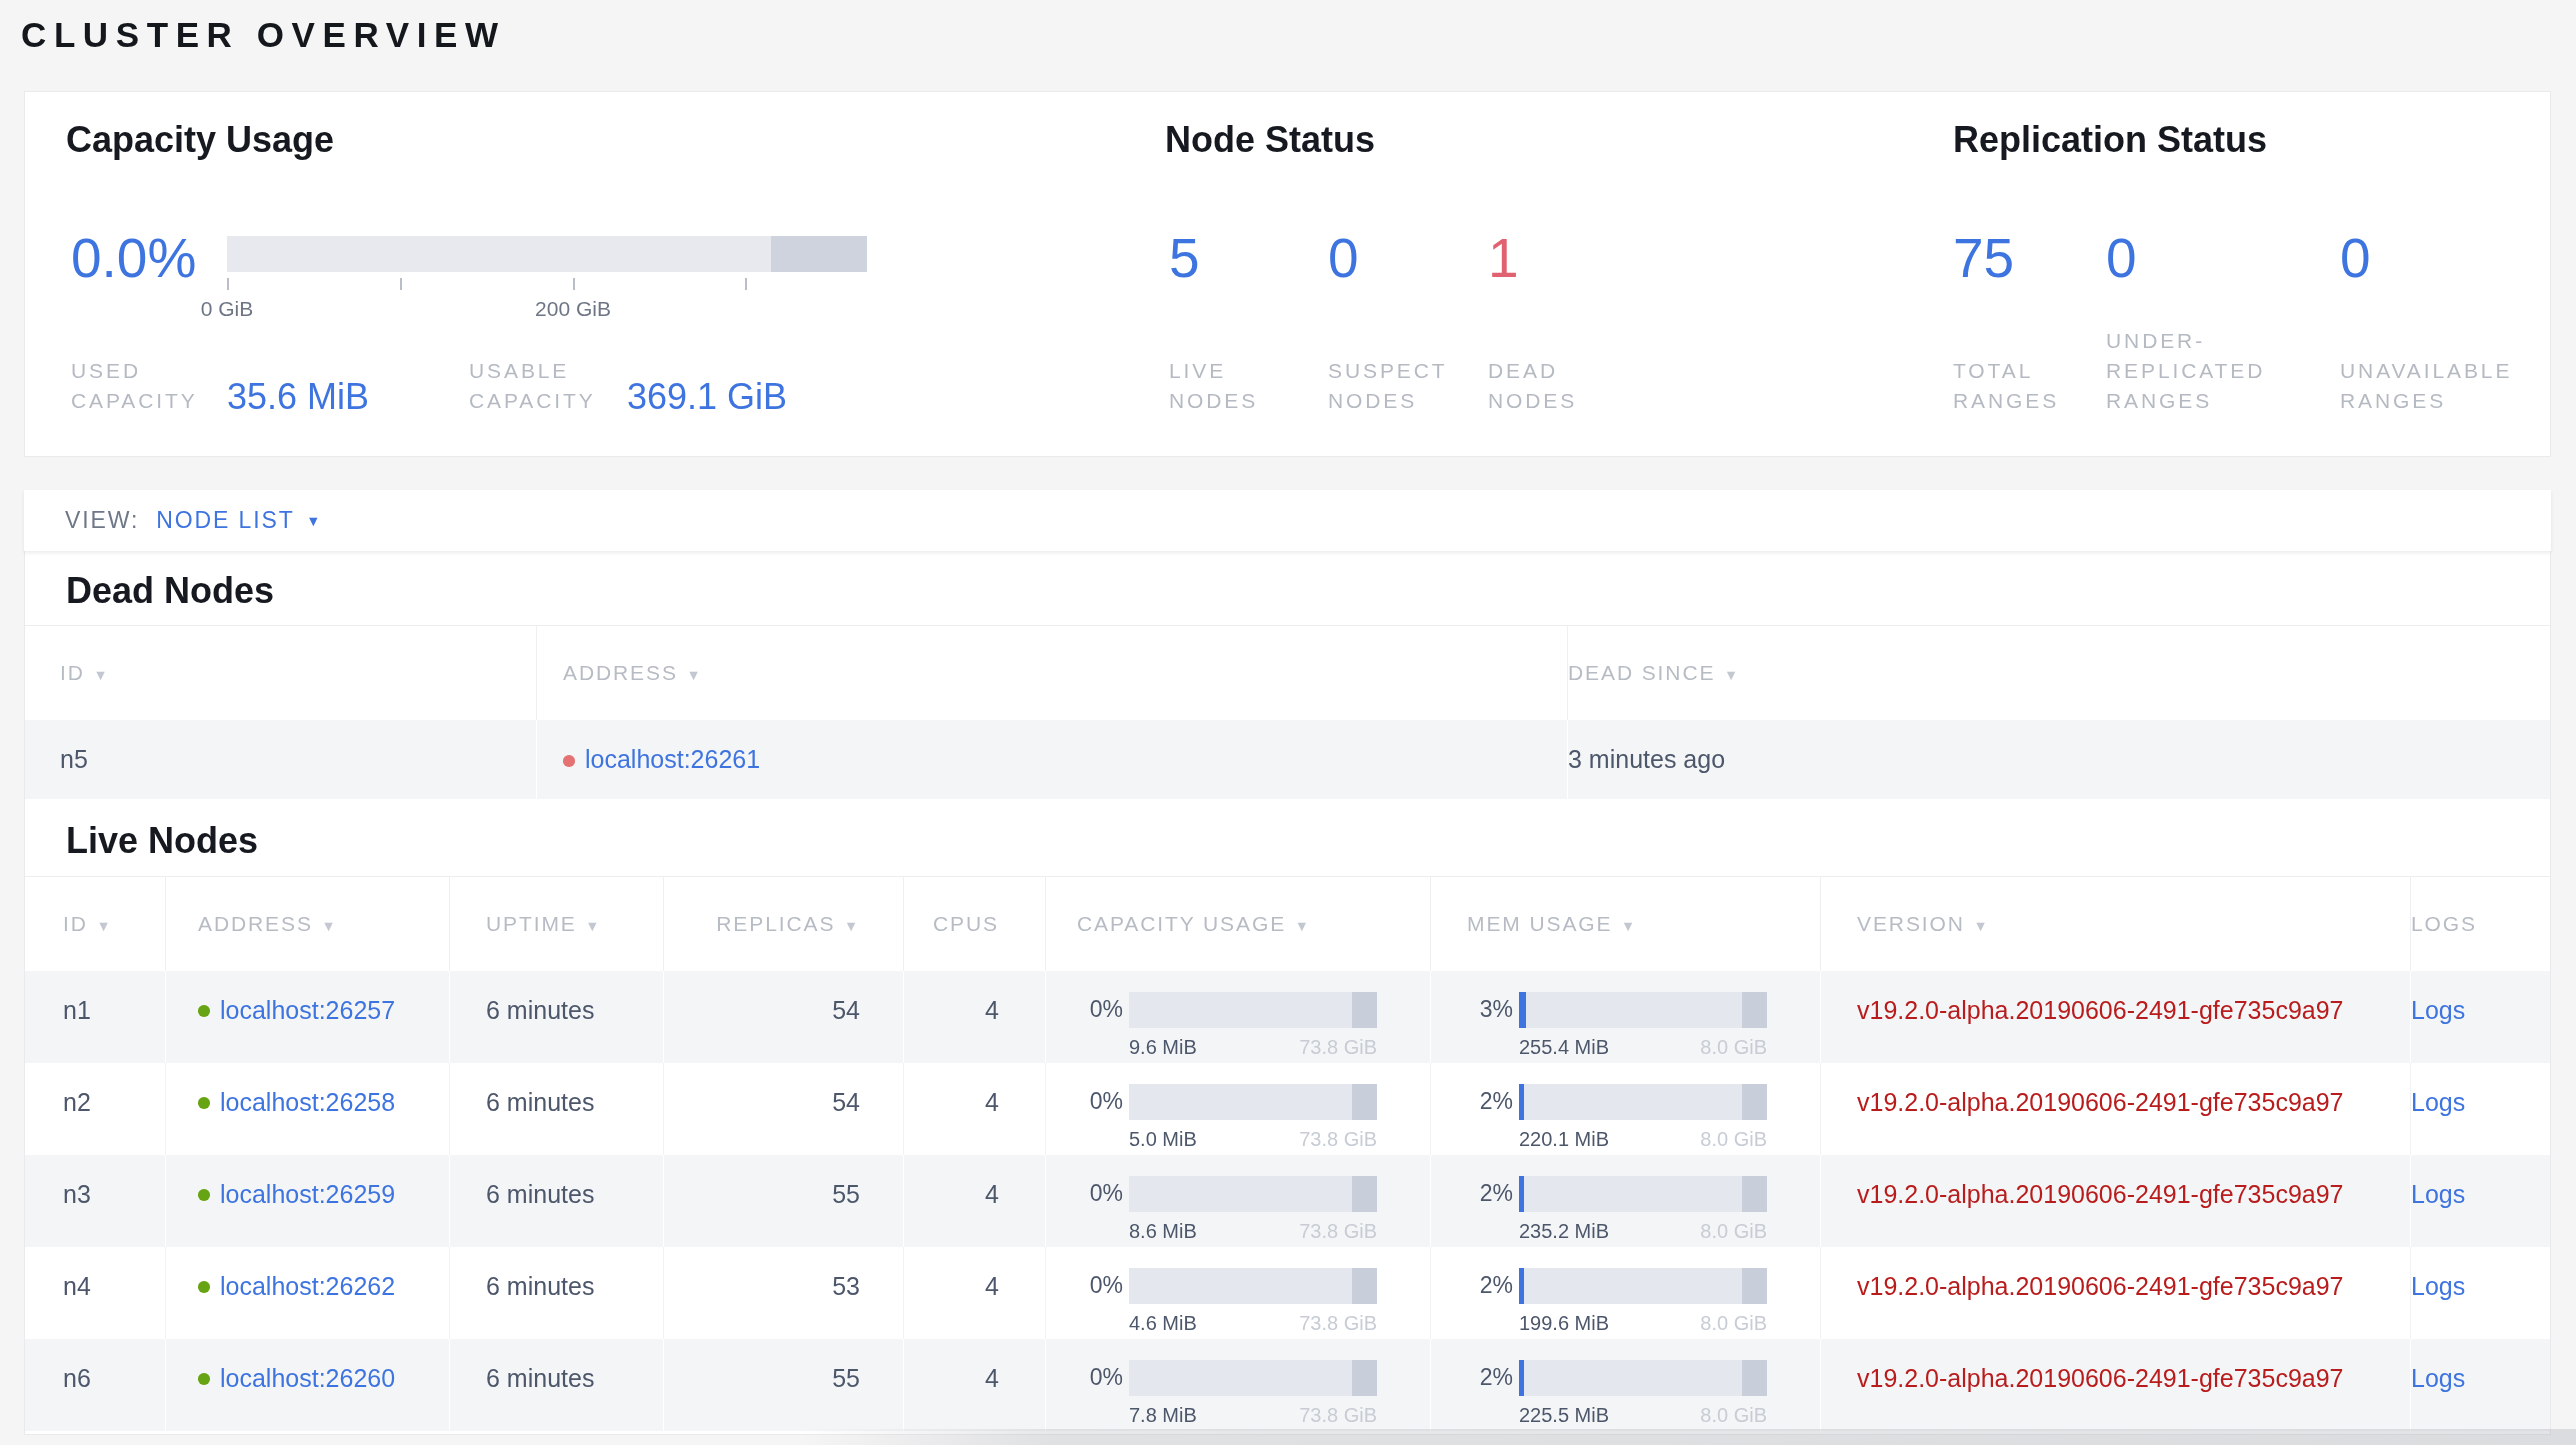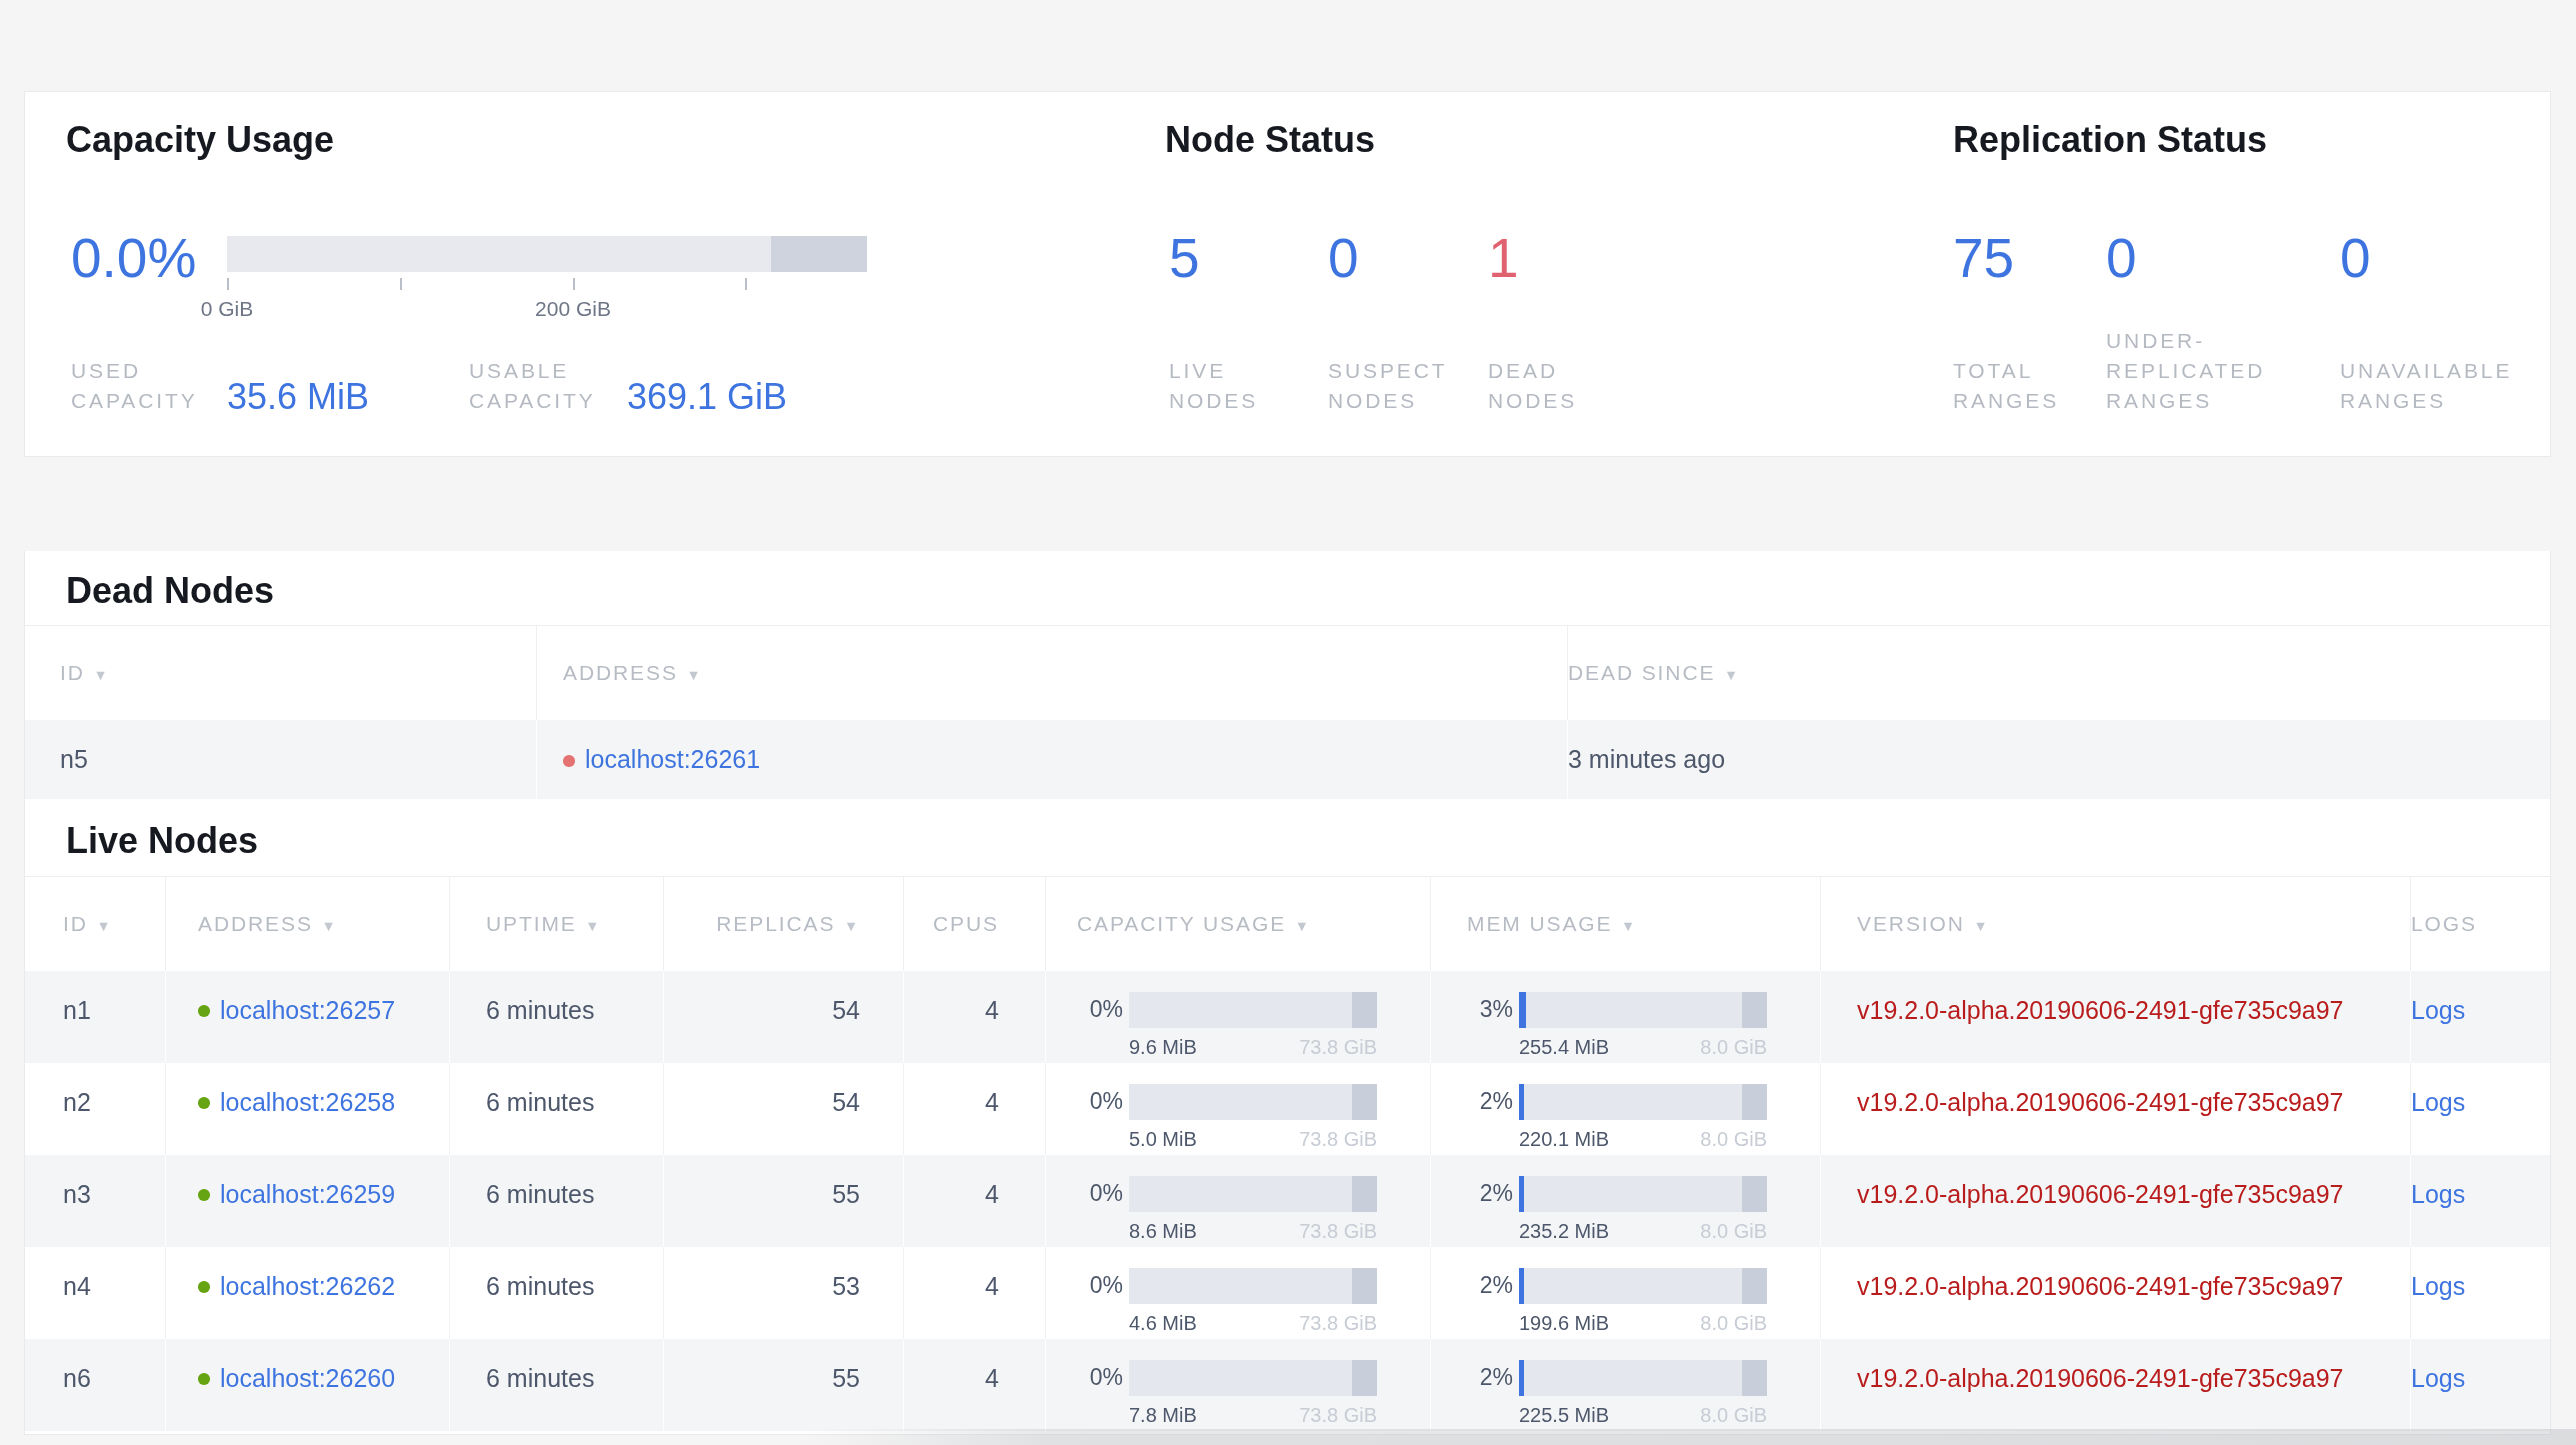--- a/index.html
+++ b/index.html
@@ -108,20 +108,21 @@
   
   #bottom-shade{position:absolute;left:802px;top:1429px;width:1774px;height:16px;opacity:.55;
     background:linear-gradient(to right,rgba(160,164,172,0),rgba(160,164,172,.45) 248px,rgba(150,155,163,.5));
     border-radius:9.5px 0 0 0;}
 </style>
 </head>
 <body>
 
 <div id="screen">
 
+  <h1 class="page-title">CLUSTER OVERVIEW</h1>
 
   <div id="overview-card" class="card">
 
     <div class="sec-title" style="left:41px;">Capacity Usage</div>
     <div id="cap-pct" class="big-num">0.0%</div>
     <div id="cap-bar">
       <div class="fill" style="width:0%;"></div>
       <div class="endcap"></div>
       <div class="tick" style="left:0;"></div>
       <div class="tick" style="left:173px;"></div>
@@ -166,20 +167,25 @@
 REPLICATED
 RANGES</div>
     </div>
     <div class="stat" style="left:2315px;width:239px;">
       <div class="stat-num">0</div>
       <div class="stat-label">UNAVAILABLE
 RANGES</div>
     </div>
   </div>
 
+  <div id="view-bar">
+    <span class="view-label">VIEW:</span>
+    <span class="view-selected">NODE LIST</span>
+    <span class="dd-arrow">▼</span>
+  </div>
 
   <div id="tables-card" class="card">
 
     <div class="section-heading">Dead Nodes</div>
 
     <table id="dead-table">
       <colgroup>
           <col style="width:511px;">
           <col style="width:1031px;">
           <col>

